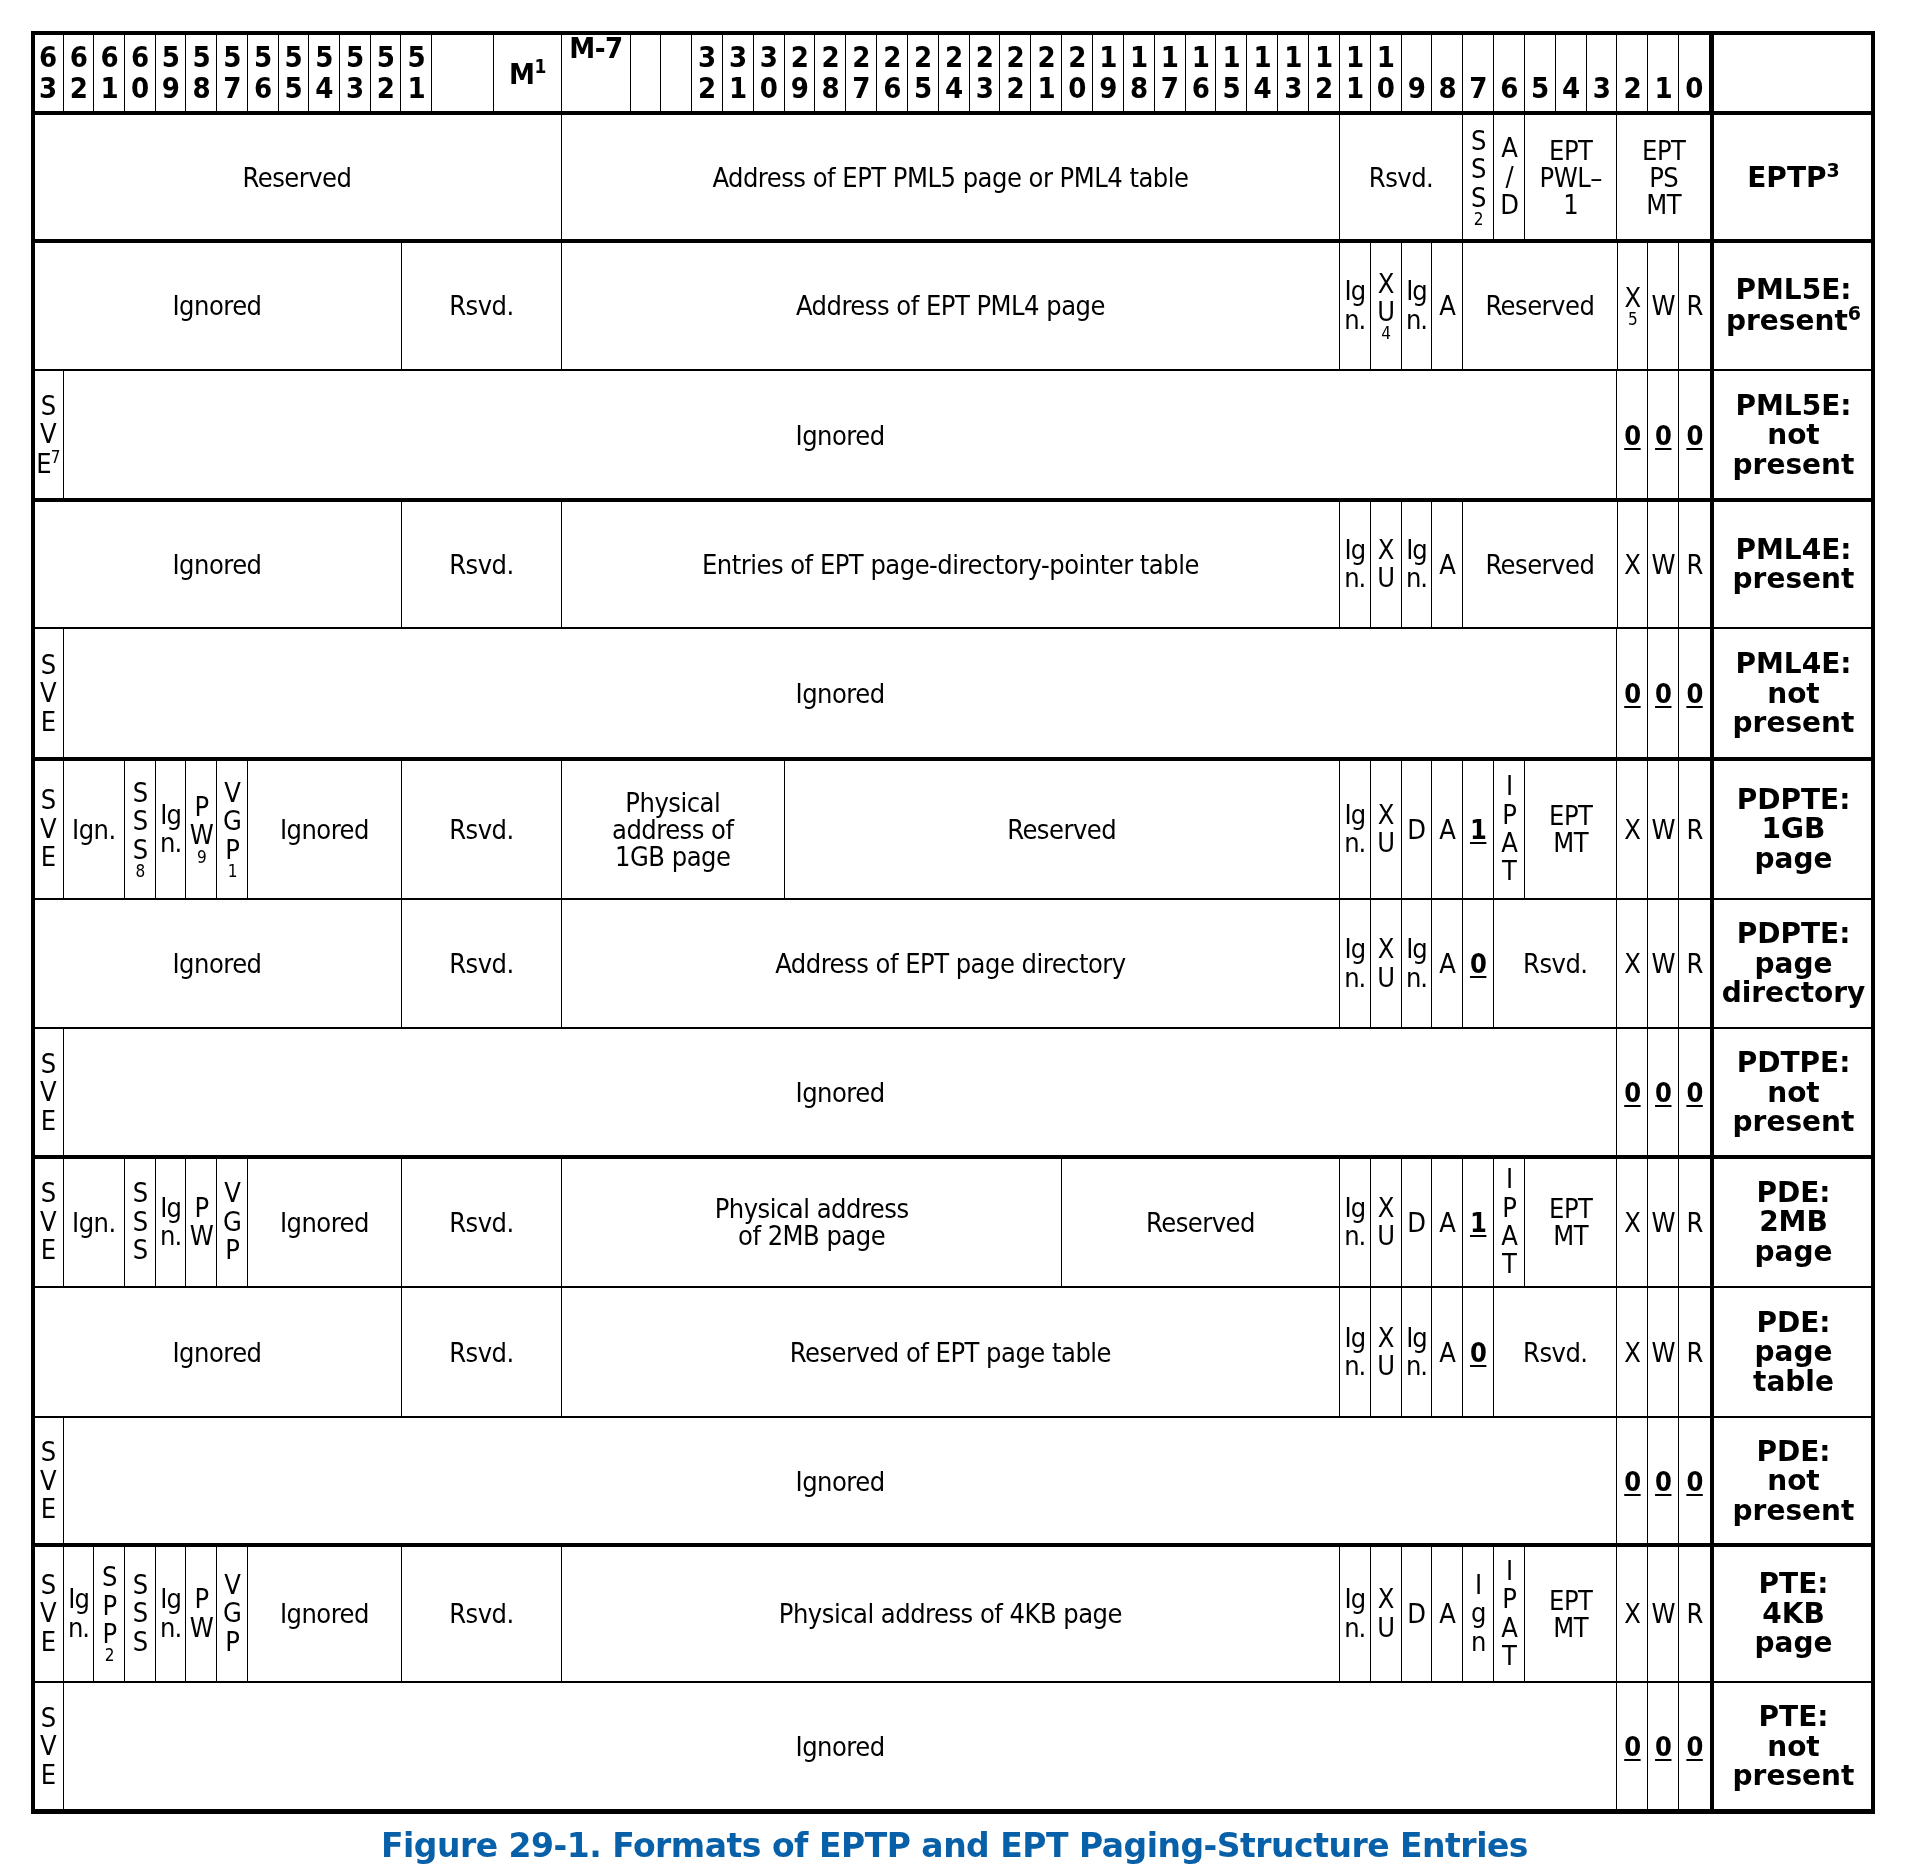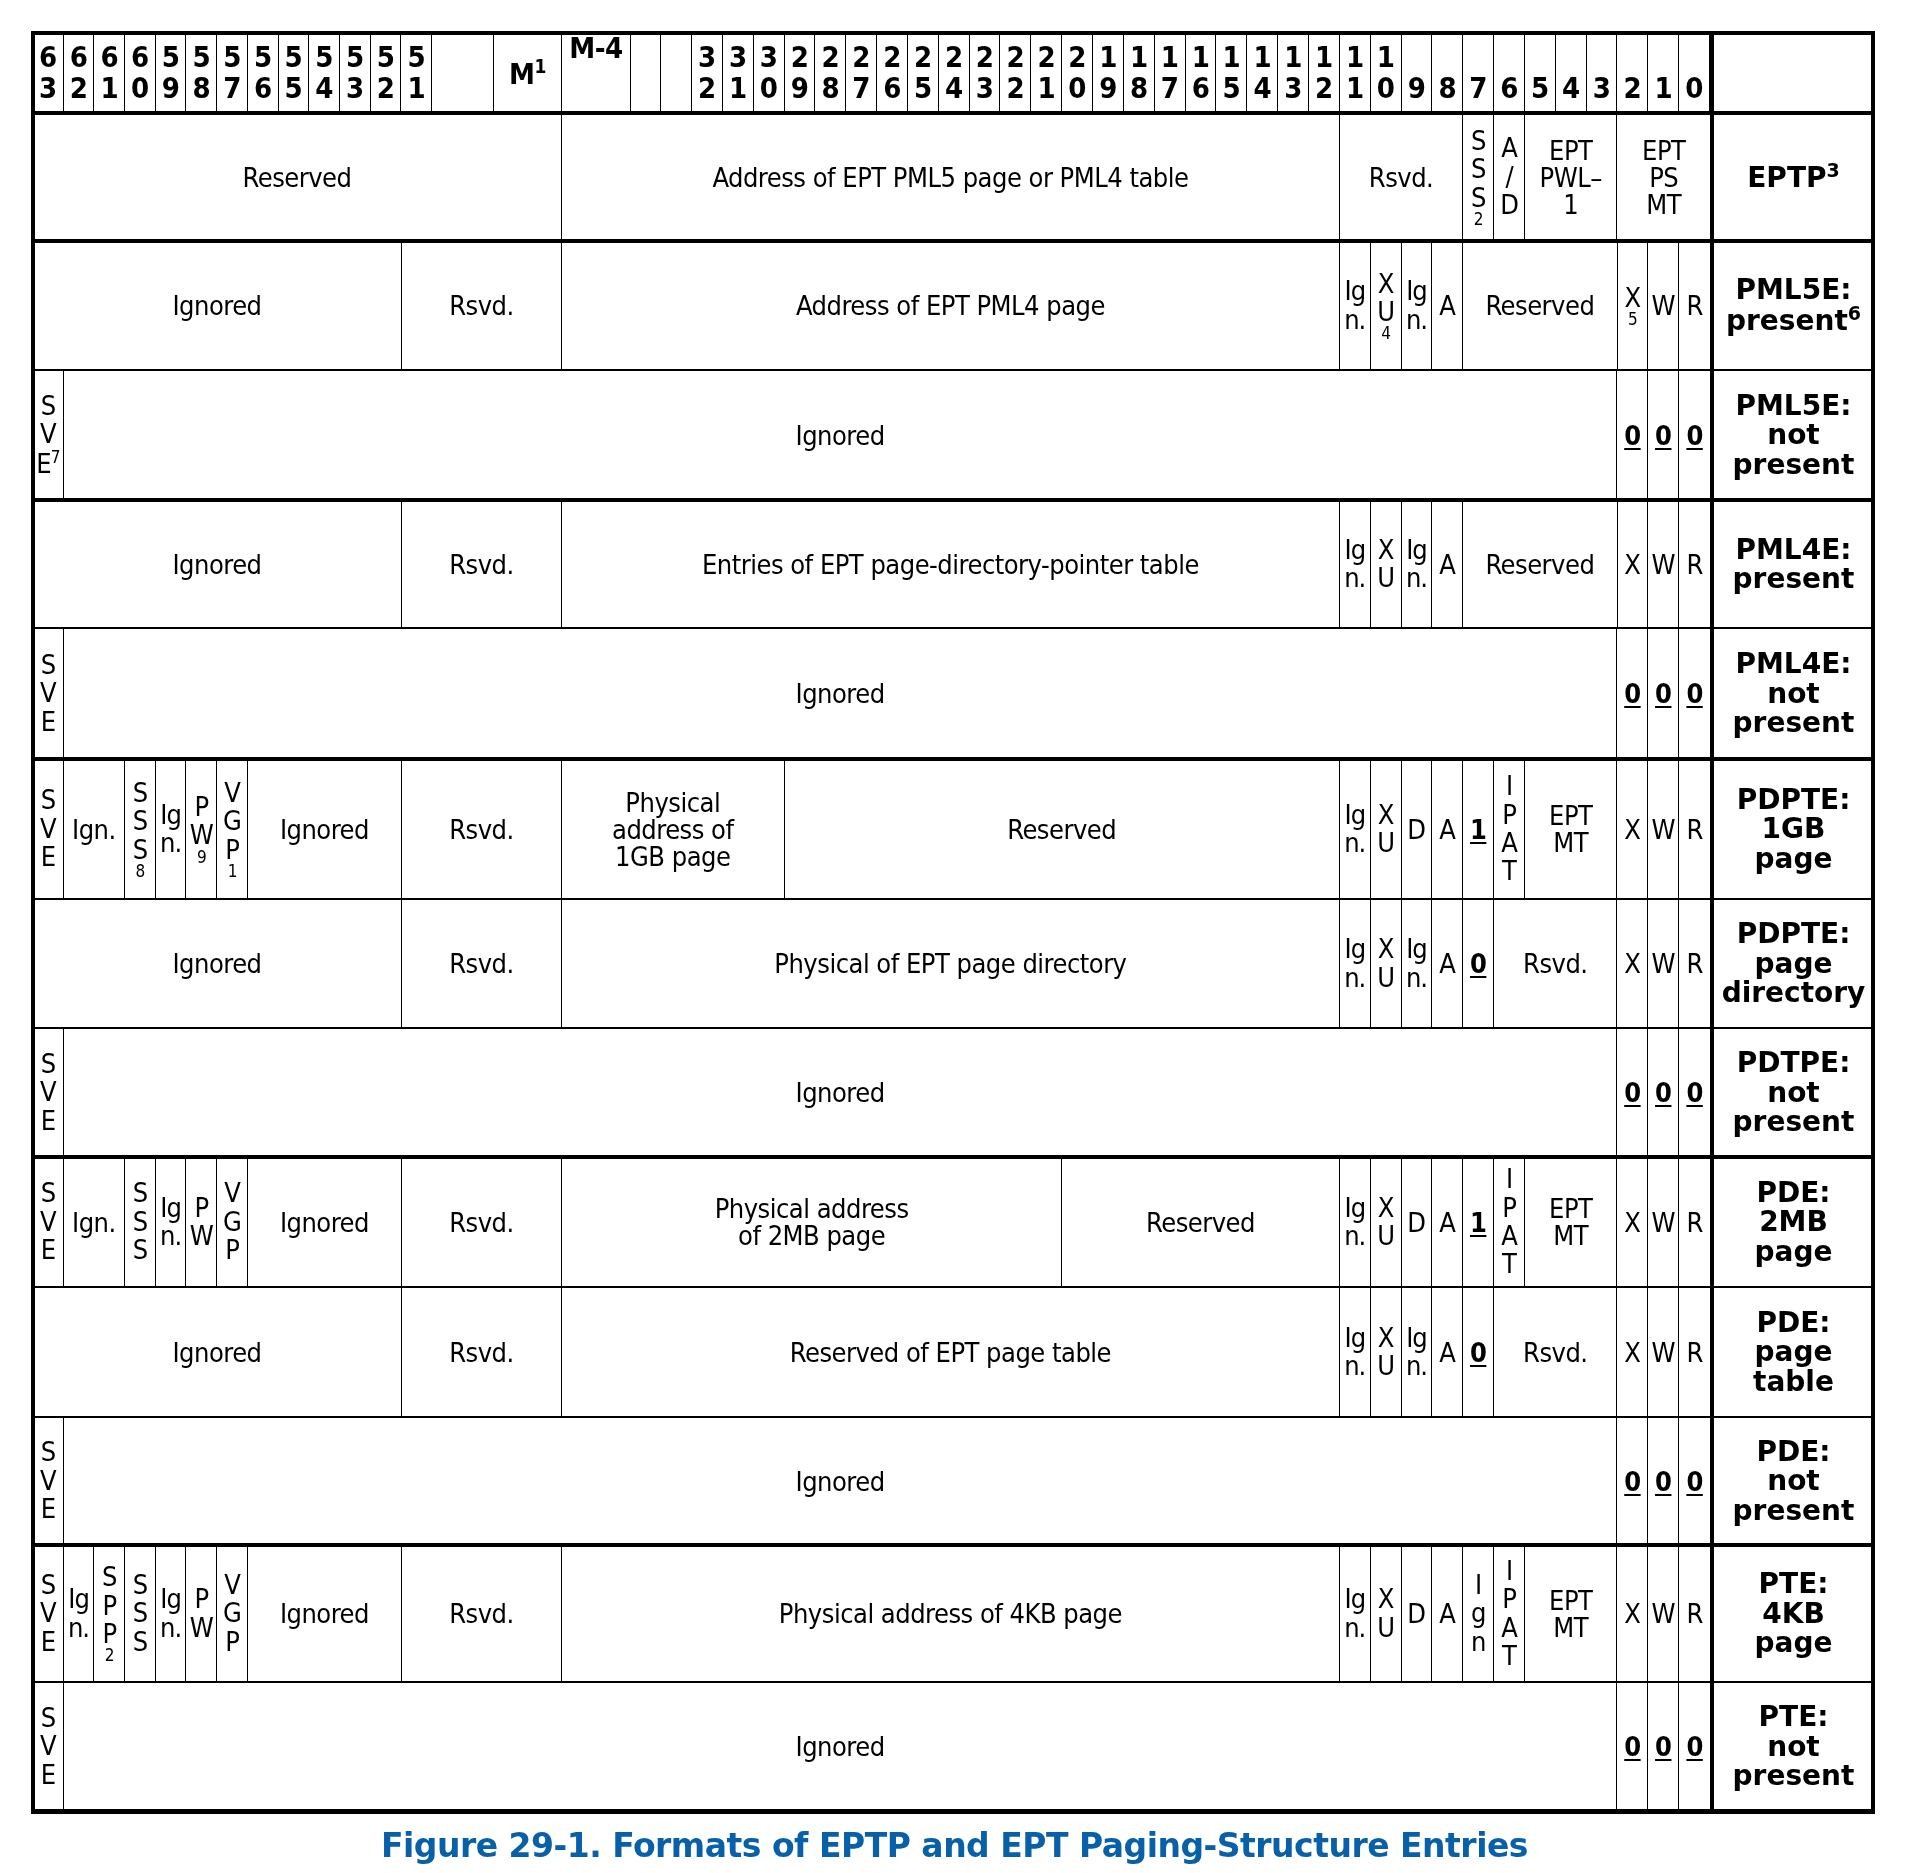--- a/index.html
+++ b/index.html
@@ -69,21 +69,21 @@
       <div class="cell hdr" style="left: 401.4px; top: 33px; width: 30.7px; height: 80px;">
         <span class="txt">5<br>1</span>
       </div>
       <div class="cell hdr" style="left: 432px; top: 33px; width: 62px; height: 80px;">
         <span class="txt"></span>
       </div>
       <div class="cell hdr" style="left: 494px; top: 33px; width: 68px; height: 80px;">
         <span class="txt">M<sup style="font-size:19px">1</sup></span>
       </div>
       <div class="cell hdr" style="left: 562px; top: 33px; width: 69px; height: 80px; align-items: flex-start;">
-        <span class="txt">M-4</span>
+        <span class="txt">M-7</span>
       </div>
       <div class="cell hdr" style="left: 631px; top: 33px; width: 30px; height: 80px;">
         <span class="txt"></span>
       </div>
       <div class="cell hdr" style="left: 661px; top: 33px; width: 31px; height: 80px;">
         <span class="txt"></span>
       </div>
       <div class="cell hdr" style="left: 692px; top: 33px; width: 30.85px; height: 80px;">
         <span class="txt">3<br>2</span>
       </div>
@@ -409,21 +409,21 @@
       <div class="label-cell" style="left: 1714px; top: 759px; width: 159px; height: 140px;"><span>PDPTE:
 1GB
 page</span></div>
       <div class="cell" style="left: 33px; top: 899px; width: 369px; height: 129px;">
         <span class="txt">Ignored</span>
       </div>
       <div class="cell" style="left: 402px; top: 899px; width: 160px; height: 129px;">
         <span class="txt">Rsvd.</span>
       </div>
       <div class="cell" style="left: 562px; top: 899px; width: 777.85px; height: 129px;">
-        <span class="txt">Physical of EPT page directory</span>
+        <span class="txt">Address of EPT page directory</span>
       </div>
       <div class="cell vert" style="left: 1339.85px; top: 899px; width: 30.85px; height: 129px;">
         <span class="txt" style="letter-spacing: -1px;">Ig
 n.</span>
       </div>
       <div class="cell vert" style="left: 1370.7px; top: 899px; width: 30.85px; height: 129px;">
         <span class="txt" style="letter-spacing: -1px;">X
 U</span>
       </div>
       <div class="cell vert" style="left: 1401.55px; top: 899px; width: 30.85px; height: 129px;">

